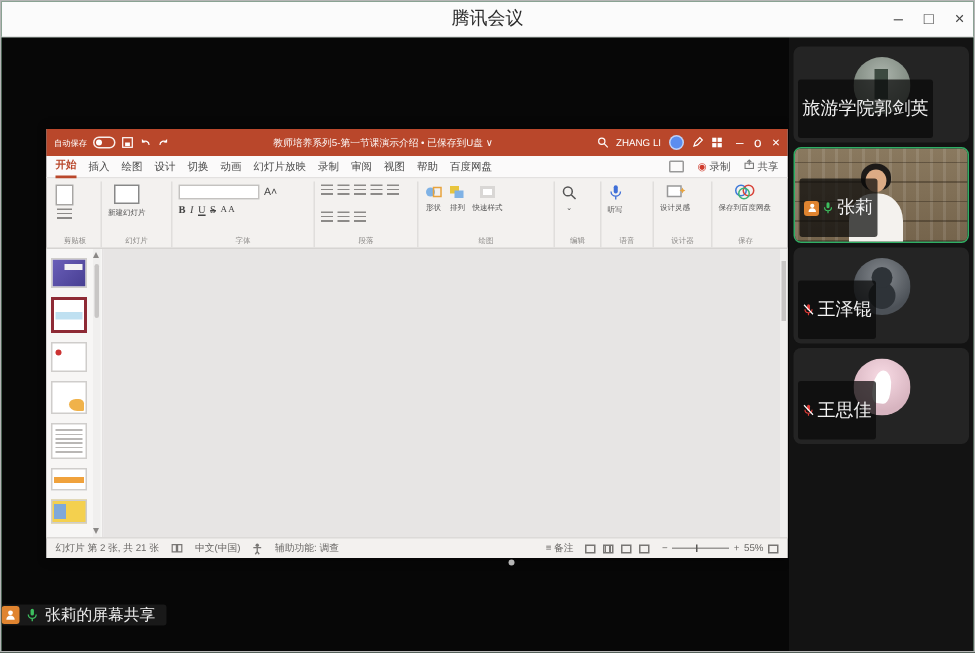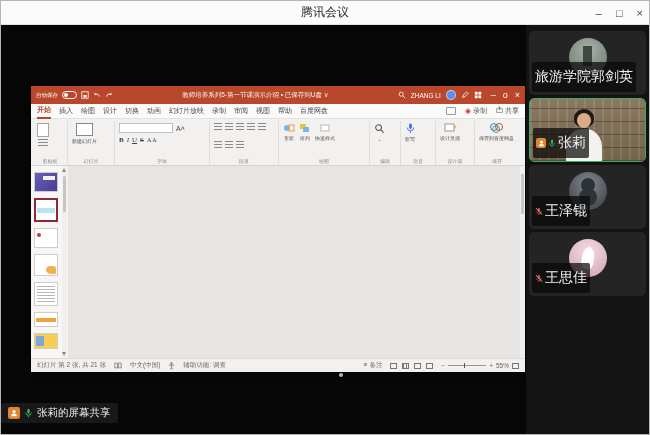--- a/index.html
+++ b/index.html
@@ -77,29 +77,29 @@
   
   .ppt-status{position:absolute;left:0;bottom:0;right:0;height:14px;background:#f3f1ef;border-top:1px solid #dcdad8;display:flex;align-items:center;gap:8px;padding:0 6px;font-size:6.5px;color:#696765;box-sizing:border-box;}
   .spacer{flex:1;}
   .viewicons{display:flex;gap:5px;align-items:center;}
   .vi{width:7px;height:6px;border:1px solid #787674;box-sizing:border-box;}
   .vi.grid{background:repeating-linear-gradient(90deg,#787674 0 1px,transparent 1px 3px);}
   .zoomctl{display:flex;align-items:center;gap:3px;}
   .ztrack{position:relative;width:38px;height:1px;background:#9a9896;}
   .ztrack i{position:absolute;left:16px;top:-2px;width:1px;height:5px;background:#5a5856;}
   
-  .share-banner{position:absolute;left:0px;top:378px;height:20px;display:inline-flex;align-items:center;gap:4px;background:#191919;padding:0 7px 0 7px;border-radius:2px;}
+  .share-banner{position:absolute;left:0px;top:378px;height:14px;display:inline-flex;align-items:center;gap:4px;background:#191919;padding:0 7px 0 0;border-radius:2px;}
   .share-banner .txt{font-size:10.5px;color:#efefef;white-space:nowrap;}
   .badge{width:12px;height:12px;border-radius:2px;background:#e08430;display:flex;align-items:center;justify-content:center;}
   .center-dot{position:absolute;left:338px;top:348px;width:4px;height:4px;border-radius:50%;background:#d6d6d6;opacity:.85;}
   
   .sidebar{position:absolute;right:0;top:24px;width:123px;bottom:0;background:#131313;padding:6px 3px 0;box-sizing:border-box;}
   .tile{position:relative;height:64px;margin-bottom:3px;background:#242424;border-radius:5px;overflow:hidden;}
   .avatar{position:absolute;left:50%;top:7px;transform:translateX(-50%);width:38px;height:38px;border-radius:50%;background-image:radial-gradient(circle at 50% 32%,rgba(255,255,255,.28),rgba(0,0,0,.12) 70%);}
-  .name-tag{position:absolute;left:3px;bottom:3px;max-width:108px;display:flex;align-items:center;gap:2px;background:rgba(8,8,8,.72);border-radius:2px;padding:6px 3px;font-size:14px;color:#f2f2f2;white-space:nowrap;overflow:hidden;}
+  .name-tag{position:absolute;left:3px;bottom:3px;max-width:108px;display:flex;align-items:center;gap:2px;background:rgba(8,8,8,.72);border-radius:2px;padding:11px 3px;font-size:12px;color:#f2f2f2;white-space:nowrap;overflow:hidden;}
   .tile.speaking{border:1px solid #2fae64;box-sizing:border-box;}
   .video-bg{position:absolute;inset:0;background:
      repeating-linear-gradient(0deg,rgba(30,22,12,.35) 0 1px,transparent 1px 13px),
      repeating-linear-gradient(90deg,rgba(255,255,255,.10) 0 2px,transparent 2px 9px),
      linear-gradient(180deg,#8a795f,#75644c);}
   .vhair{position:absolute;left:44px;top:10px;width:20px;height:18px;border-radius:50% 50% 40% 40%;background:#1d1a18;}
   .vface{position:absolute;left:47px;top:14px;width:14px;height:15px;border-radius:50%;background:#dcab85;}
   .vshirt{position:absolute;left:36px;top:30px;width:36px;height:40px;border-radius:45% 45% 0 0;background:#f4f2ee;}
   .av-guo{background-color:#8b978c;}
   .av-guo:after{content:"";position:absolute;left:14px;top:8px;width:9px;height:20px;background:#3c4a40;}

